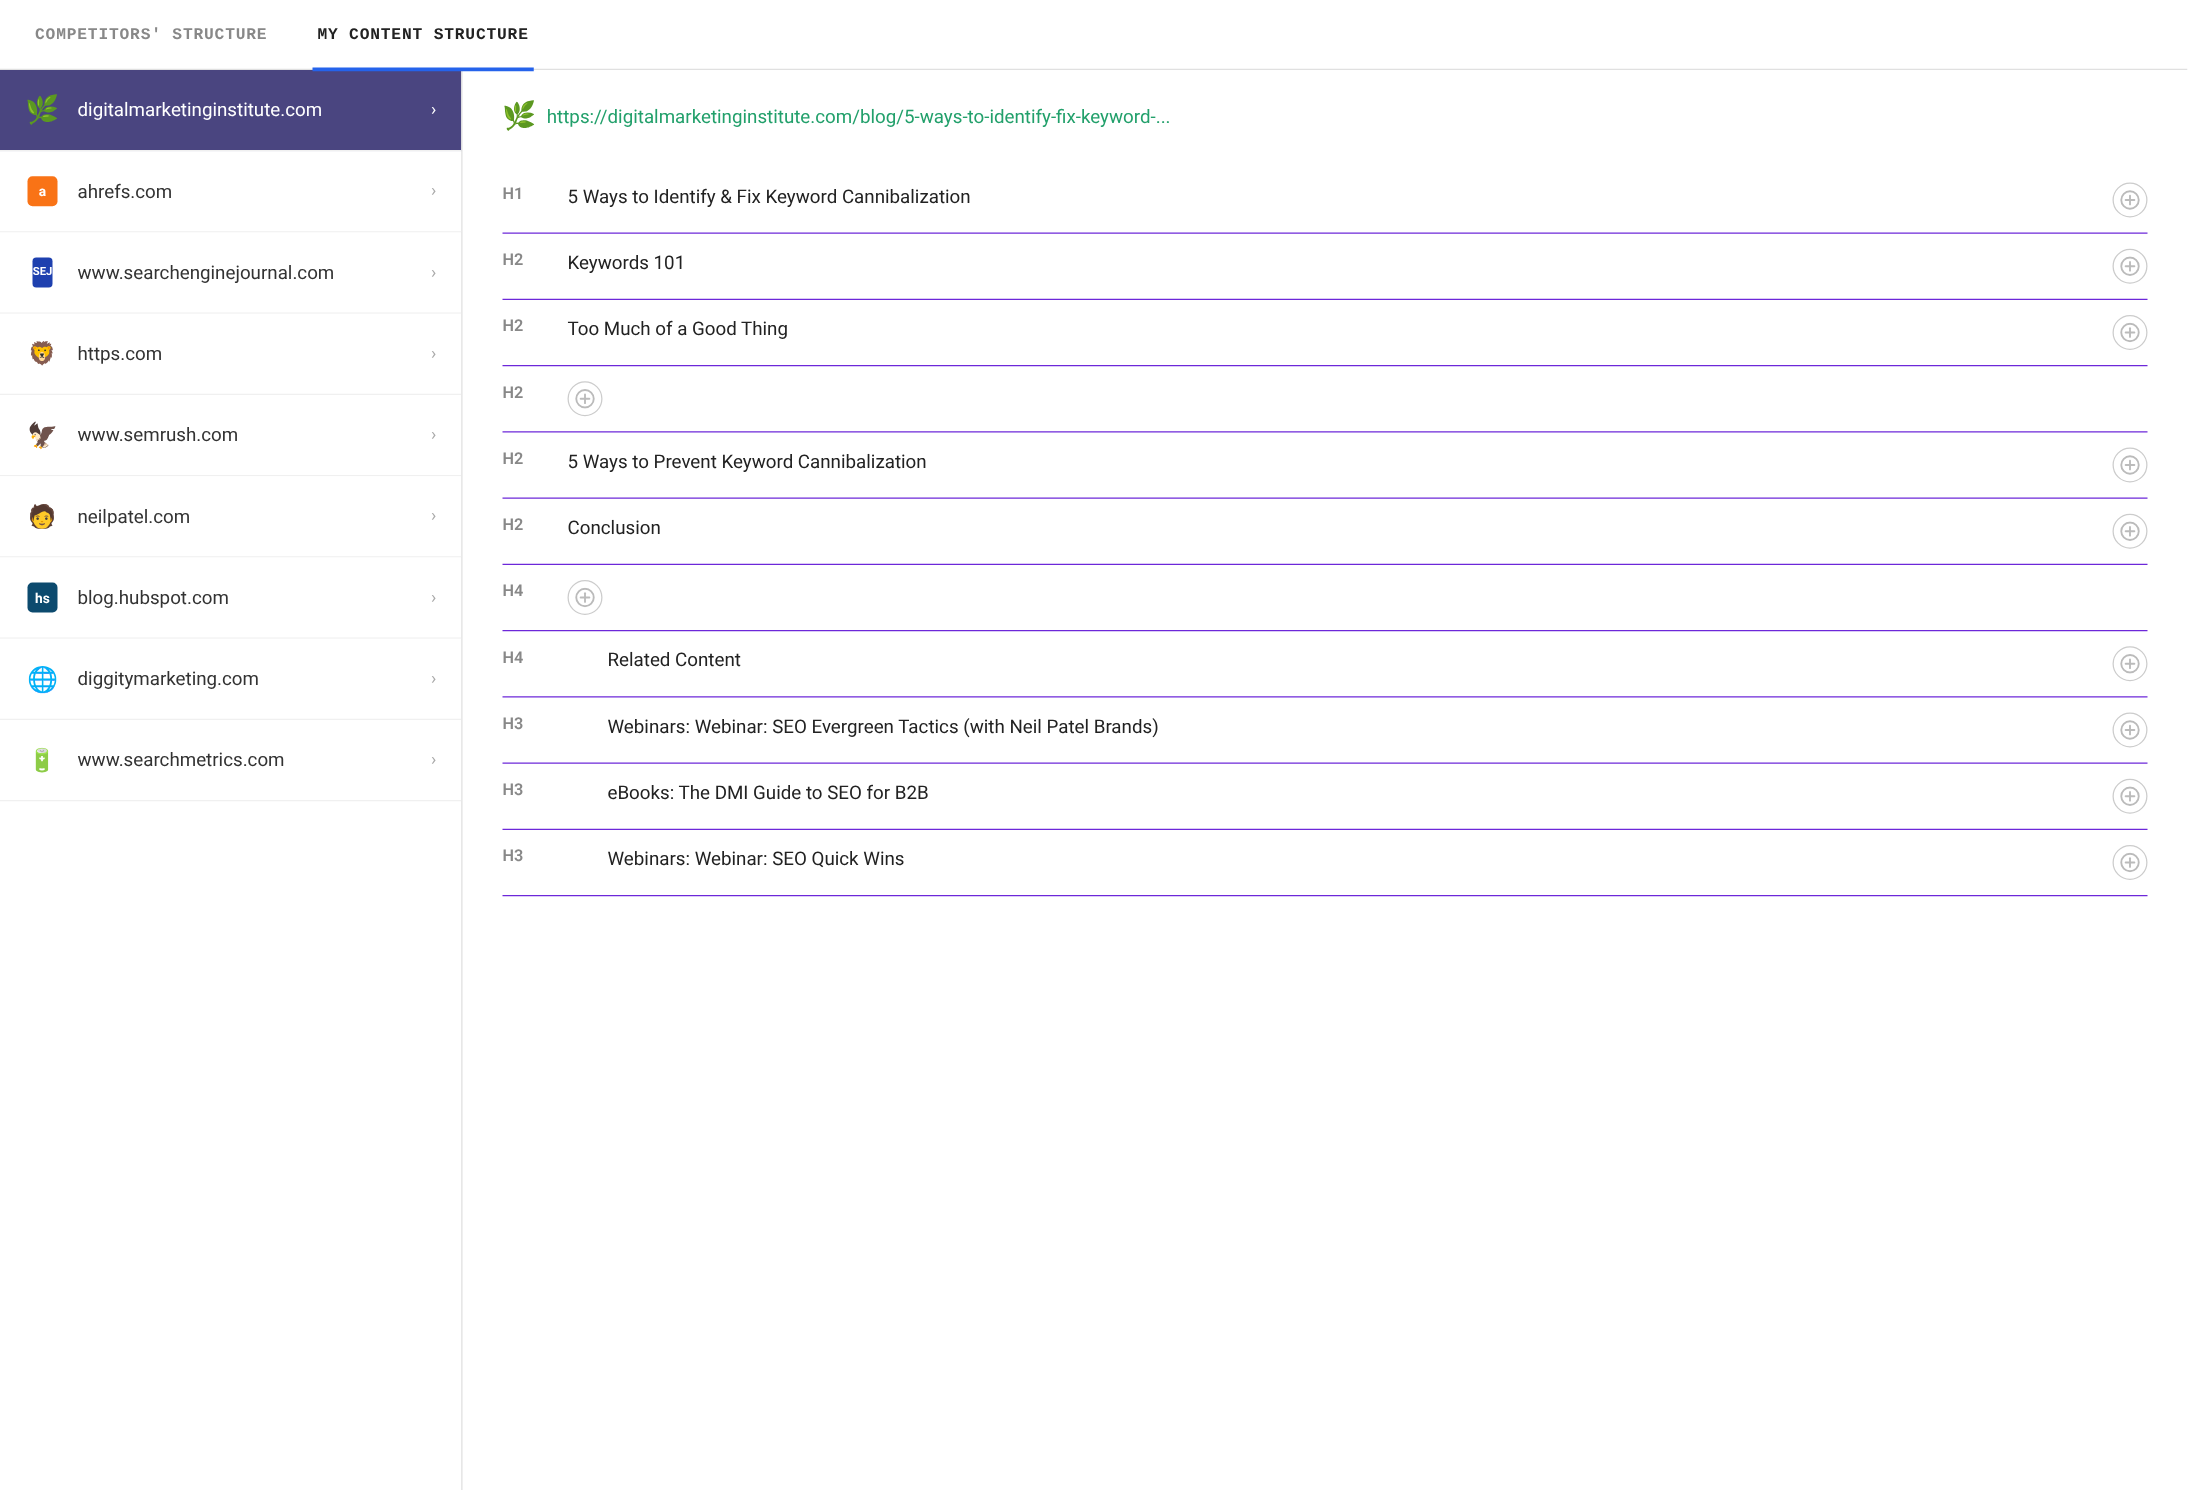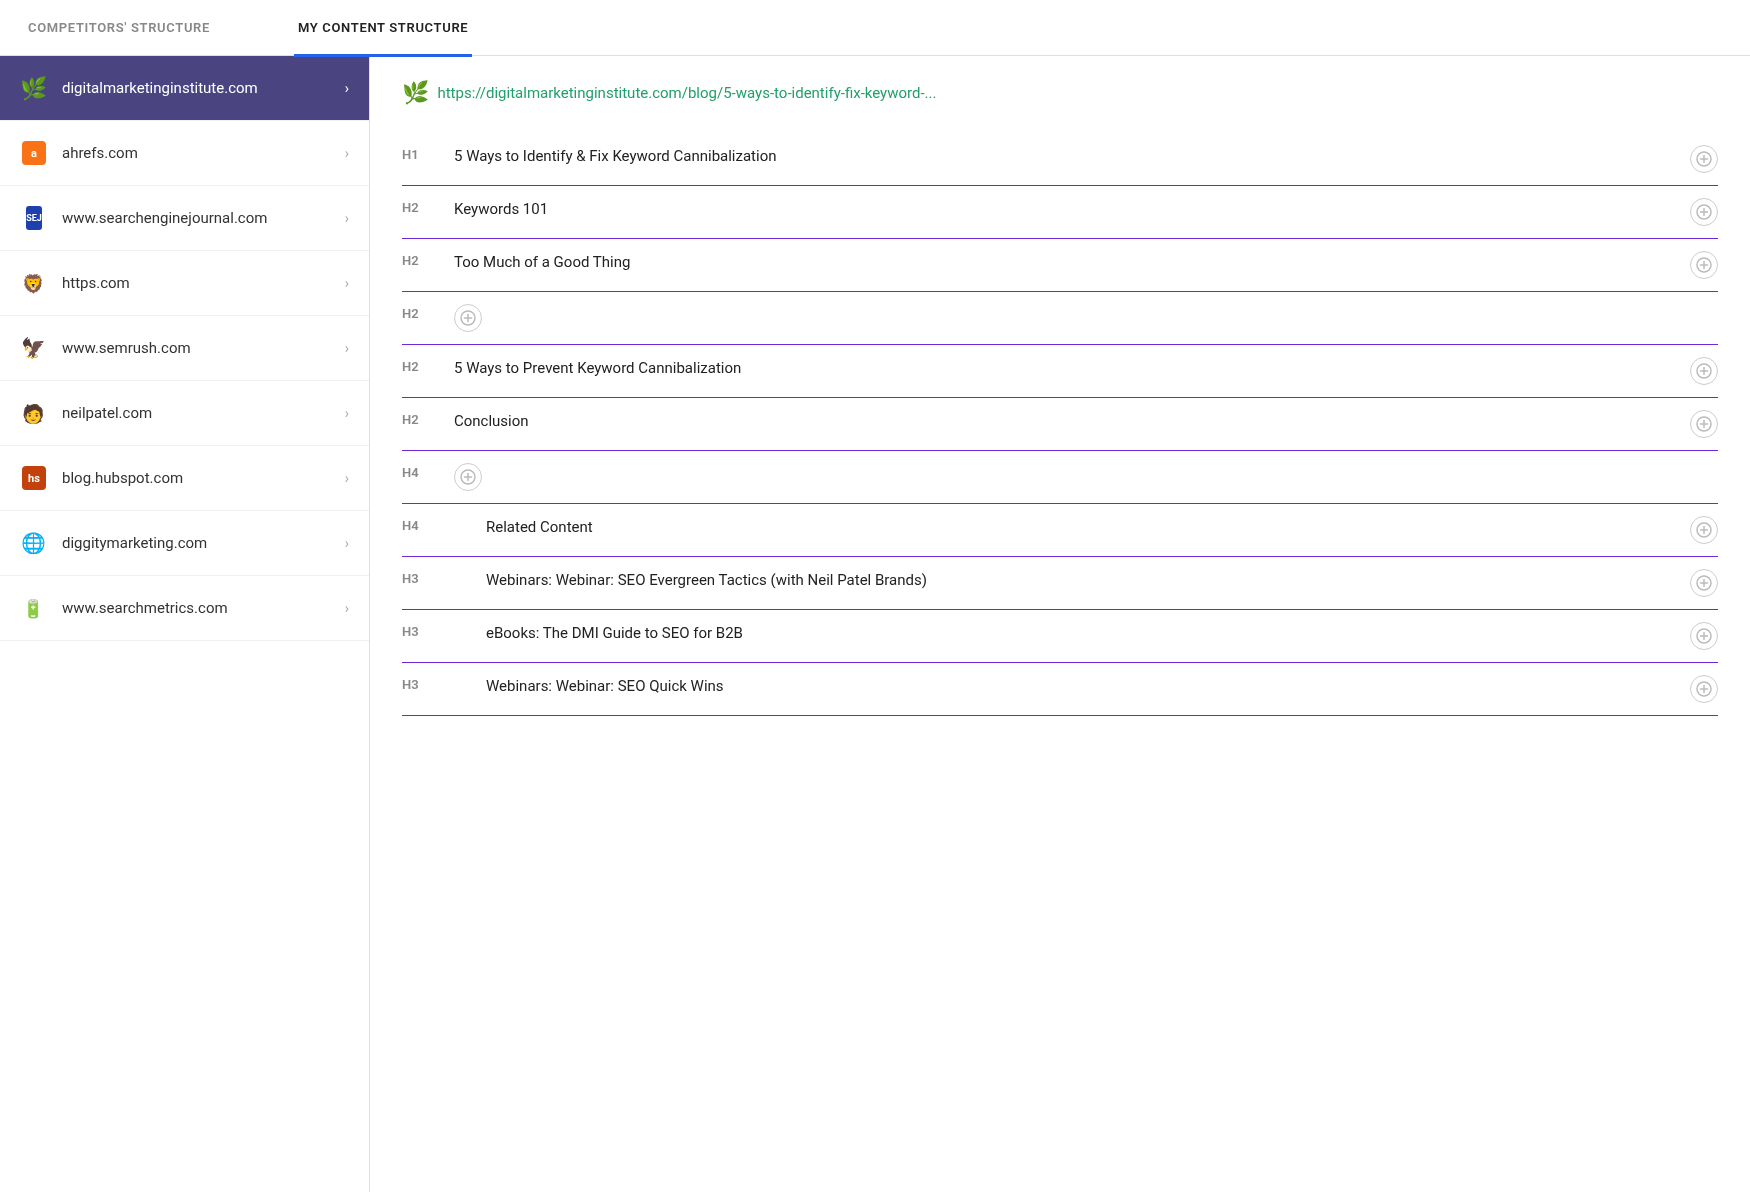--- a/index.html
+++ b/index.html
@@ -20,25 +20,25 @@
       padding: 0 4px;
       height: 56px;
       display: flex;
       align-items: center;
       cursor: pointer;
       color: #888;
       margin-right: 32px;
       border-bottom: 3px solid transparent;
       position: relative;
       top: 1px;
+      font-family: Liberation Mono, monospace;
     }
     .tab.active {
       color: #222;
       border-bottom: 3px solid #2563eb;
-      margin-left: 48px;
     }
 
     .main-layout {
       display: flex;
       height: calc(1192px - 56px);
     }
 
     
     .sidebar {
       width: 370px;
@@ -181,21 +181,21 @@
     }
     .favicon-neil {
       width: 24px; height: 24px;
       border-radius: 50%;
       overflow: hidden;
       display: flex; align-items: center; justify-content: center;
       font-size: 16px;
     }
     .favicon-hubspot {
       width: 24px; height: 24px;
-      background: #c2410c;
+      background: #0c4a6e;
       border-radius: 4px;
       display: flex; align-items: center; justify-content: center;
       color: #fff; font-size: 11px; font-weight: bold;
     }
     .favicon-diggity {
       width: 24px; height: 24px;
       background: #16a34a;
       border-radius: 50%;
       display: flex; align-items: center; justify-content: center;
       color: #fff; font-size: 11px; font-weight: bold;

